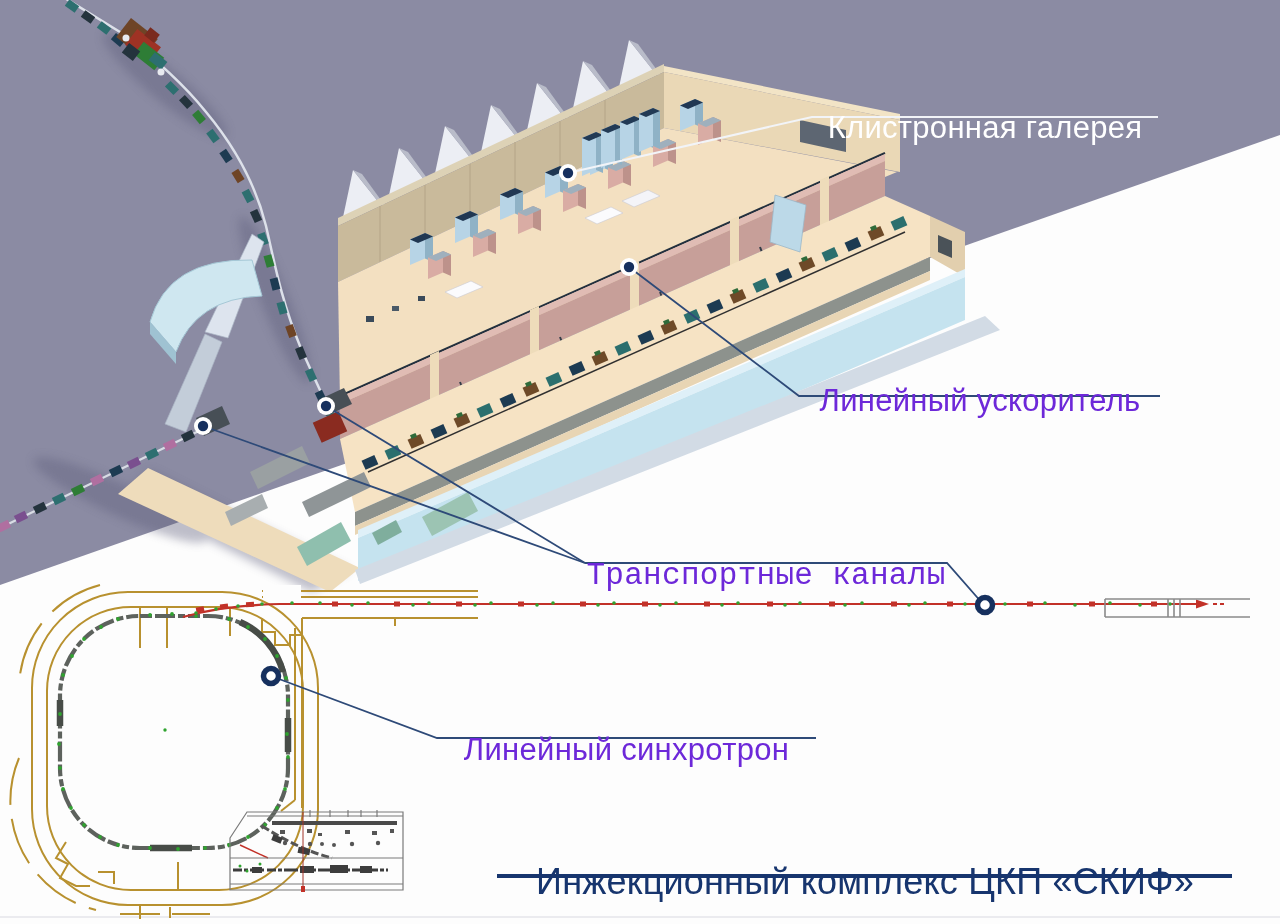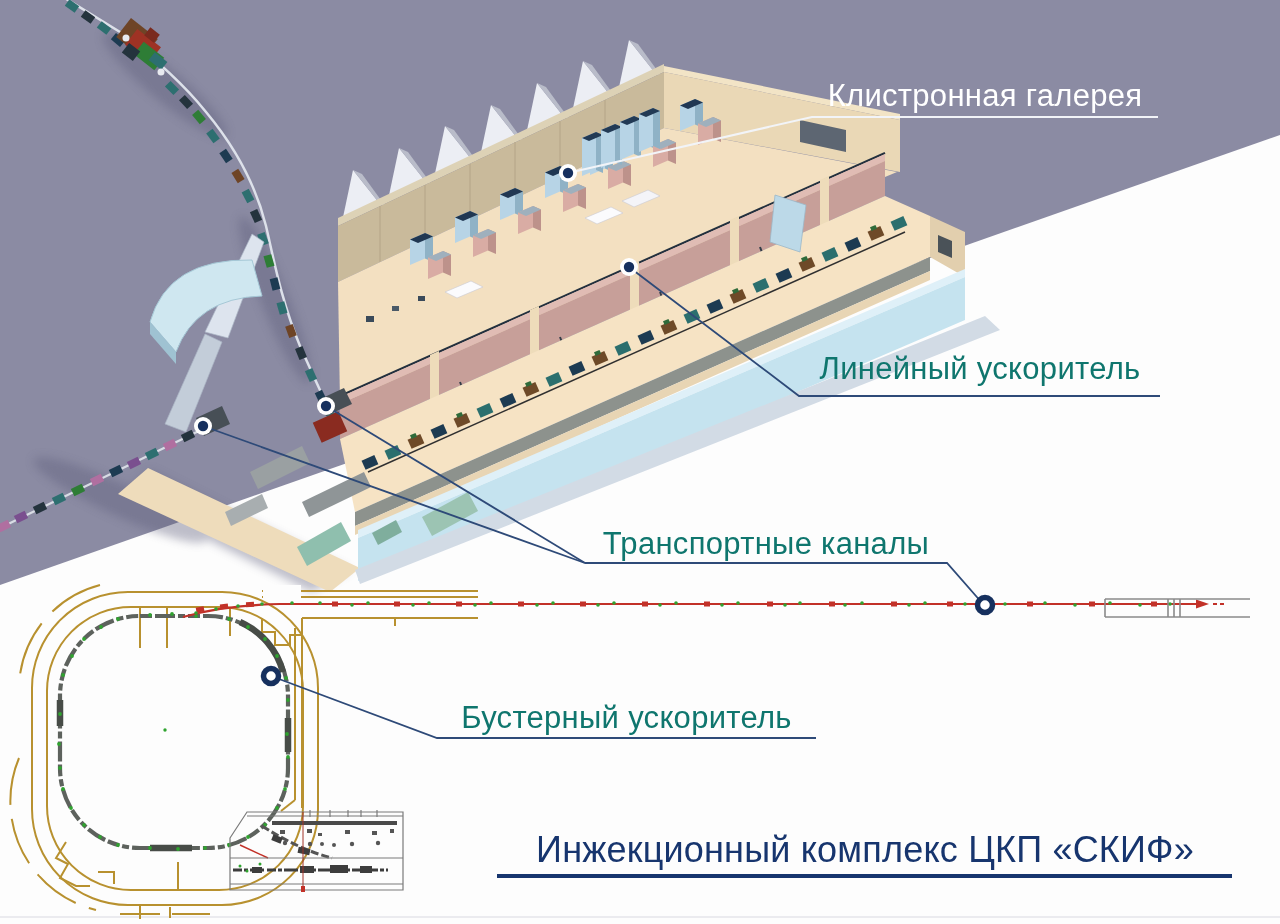--- a/index.html
+++ b/index.html
@@ -1,21 +1,21 @@
 <!DOCTYPE html>
 <html><head>
 <meta charset="utf-8">
 <style>
   html,body{margin:0;padding:0;background:#fff;}
   .stage{position:relative;width:1280px;height:924px;overflow:hidden;background:#fdfdfd;
          font-family:"Liberation Sans",sans-serif;}
   .stage svg{position:absolute;left:0;top:0;}
   .label{position:absolute;text-align:center;white-space:nowrap;line-height:1.05;
-         font-family:"Liberation Sans",sans-serif;}
-  .label.dark{color:#0f766e;}
+         font-family:"Liberation Sans",sans-serif;margin-top:32px;}
+  .label.dark{color:#6d28d9;}
   .label.light{color:#ffffff;}
   .callout-label{font-size:31px;font-weight:400;letter-spacing:.3px;}
   .title-label{font-size:36px;font-weight:400;color:#17356e;letter-spacing:.2px;}
 </style>
 </head>
 <body>
 
 <div class="stage">
 <svg width="1280" height="924" viewBox="0 0 1280 924">
   <defs>
@@ -477,18 +477,18 @@
     <circle cx="271" cy="676" r="7.5" fill="#ffffff" stroke="#16305e" stroke-width="5.5"></circle>
   </g>
 
   <rect x="497" y="874" width="735" height="4" fill="#17356e"></rect>
 </svg>
 
 <div class="label light callout-label" style="left:812px;top:80px;width:346px;">Клистронная галерея</div>
 
 <div class="label dark callout-label" style="left:800px;top:353px;width:360px;">Линейный ускоритель</div>
 
-<div class="label dark callout-label" style="left:585px;top:528px;width:362px;">Транспортные каналы</div>
-
-<div class="label dark callout-label" style="left:437px;top:702px;width:379px;">Бустерный ускоритель</div>
+<div class="label dark callout-label" style="left:585px;top:528px;width:362px;font-family:Liberation Mono, monospace;">Транспортные каналы</div>
+
+<div class="label dark callout-label" style="left:437px;top:702px;width:379px;">Линейный синхротрон</div>
 
 <div class="label title-label" style="left:480px;top:831px;width:770px;">Инжекционный комплекс ЦКП «СКИФ»</div>
 </div>
 
 </body></html>

